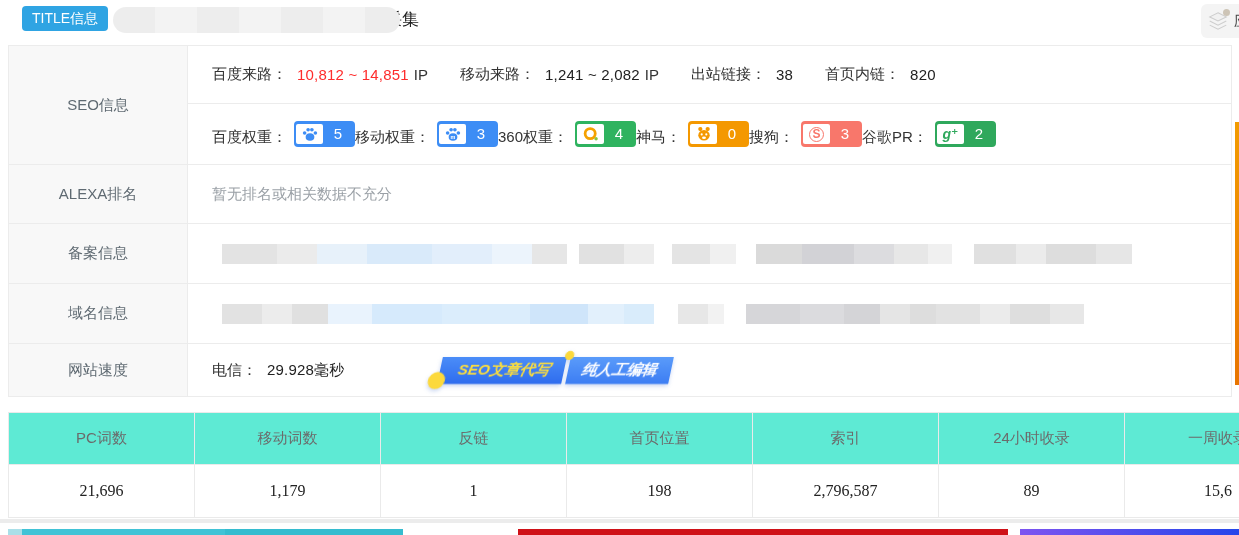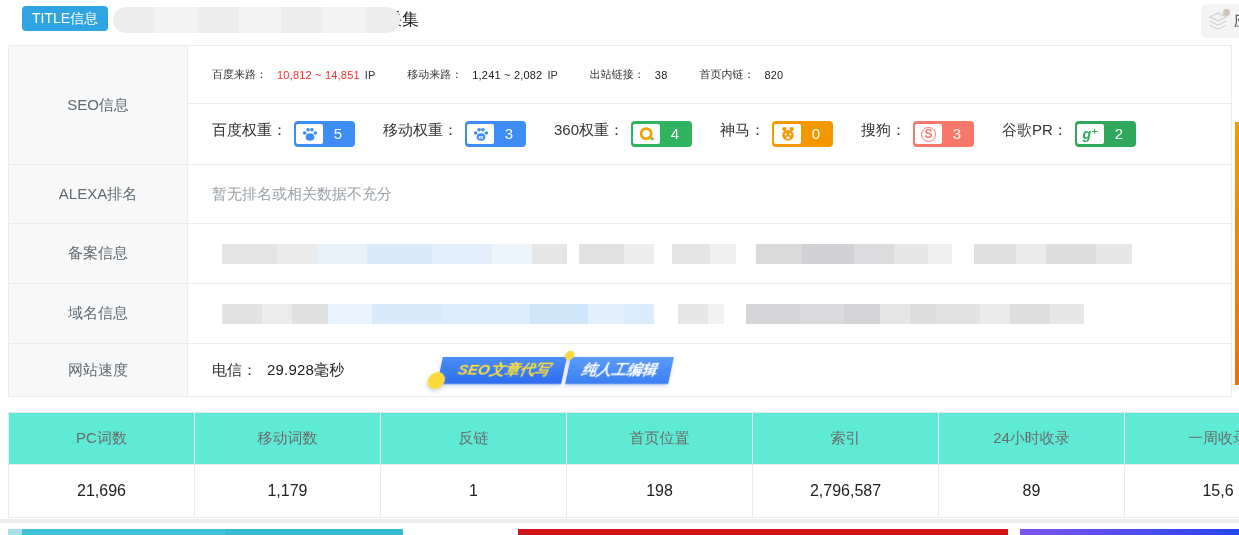--- a/index.html
+++ b/index.html
@@ -30,27 +30,27 @@
     display:flex; align-items:center; justify-content:center; color:#5f6a72; font-size:15px; }
   .icontent { flex:1; display:flex; align-items:center; padding-left:24px; min-width:0; }
   .col { flex-direction:column; align-items:stretch; padding-left:0; }
   .subrow { display:flex; align-items:center; padding-left:24px; }
   .subrow.traffic { height:58px; border-bottom:1px solid #ececec; }
   .subrow.weights { height:60px; }
   .r2 .icontent,.r3 .icontent,.r4 .icontent { height:58px;font-family:Liberation Mono, monospace; }
   .r3 .icontent,.r4 .icontent { height:59px; }
   .r5 .icontent { height:52px; }
 
-  .t-group { display:flex; align-items:center; margin-right:32px; font-size:11px; color:#333; }
+  .t-group { display:flex; align-items:center; margin-right:32px; font-size:15px; color:#333; }
   .t-label { margin-right:10px; }
   .t-value { color:#222; letter-spacing:.2px; }
   .t-value.red { color:#fe2c2c; }
   .t-suffix { margin-left:5px; }
 
-  .w-group { display:flex; align-items:flex-start; margin-right:28px; font-size:15px; color:#333; }
+  .w-group { display:flex; align-items:flex-end; font-size:15px; color:#333; }
   .w-label { margin-right:7px; }
   .badge { display:inline-flex; align-items:center; border-radius:4px; padding:2px; height:26px; }
   .bicon { width:27px; height:20px; background:#fff; border-radius:2px;
     display:flex; align-items:center; justify-content:center; }
   .bnum { min-width:30px; text-align:center; color:#fff; font-size:15px; line-height:20px; }
   .b-blue { background:#3d8df5; }
   .b-green360 { background:#2fb35f; }
   .b-orange { background:#f49800; }
   .b-salmon { background:#f8776b; }
   .b-green-g { background:#2fa85c; }
@@ -75,21 +75,21 @@
   .dot-small { position:absolute; left:53%; top:-6px; width:9px; height:9px;
     border-radius:50%; background:#fcd93c; }
 
   
   .stat-table { position:absolute; left:8px; top:412px; width:1302px; border:1px solid #eaeaea; }
   .srow { display:flex; }
   .scell { width:186px; flex:0 0 186px; height:52px; display:flex; align-items:center;
     justify-content:center; border-right:1px solid #eaeaea; }
   .scell:last-child { border-right:none; }
   .srow.head .scell { background:#5eead4; color:#6b6b6b; font-size:15px; border-bottom:1px solid #eaeaea; }
-  .srow.vals .scell { color:#222; font-size:16px; }
+  .srow.vals .scell { color:#222; font-size:16px;font-family:Liberation Serif, serif; }
 
   
   .under-strip { position:absolute; left:0; top:519px; width:1239px; height:4px; background:#ececec; }
   .bar { position:absolute; top:529px; height:6px; }
   .bar-cyan { left:8px; width:395px;
     background:linear-gradient(90deg,#a9dfe8 0 14px,#40c3d6 14px 55%,#35bccf 55%); }
   .bar-red { left:518px; width:490px; background:#cf1118; }
   .bar-purple { left:1020px; width:219px; background:linear-gradient(90deg,#7d54f0,#2546ea); }
   .orange-strip { position:absolute; left:1235px; top:122px; width:4px; height:263px;
     background:linear-gradient(180deg,#f29b00,#e87500); }

